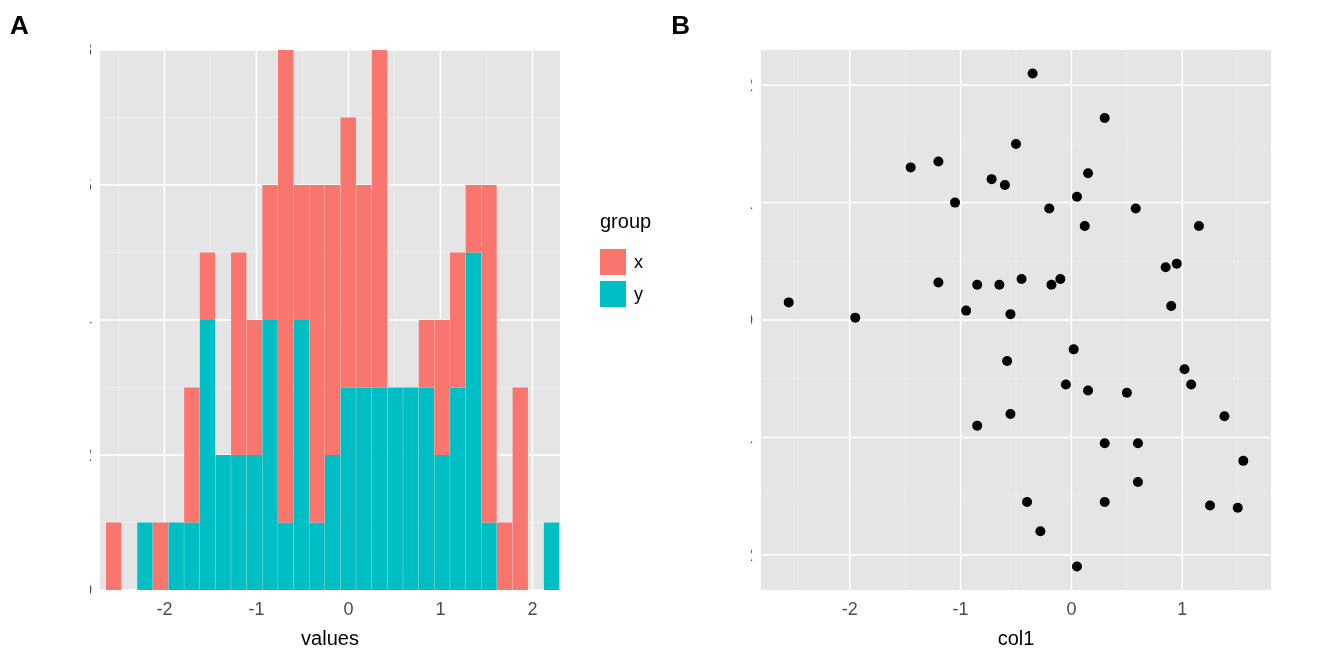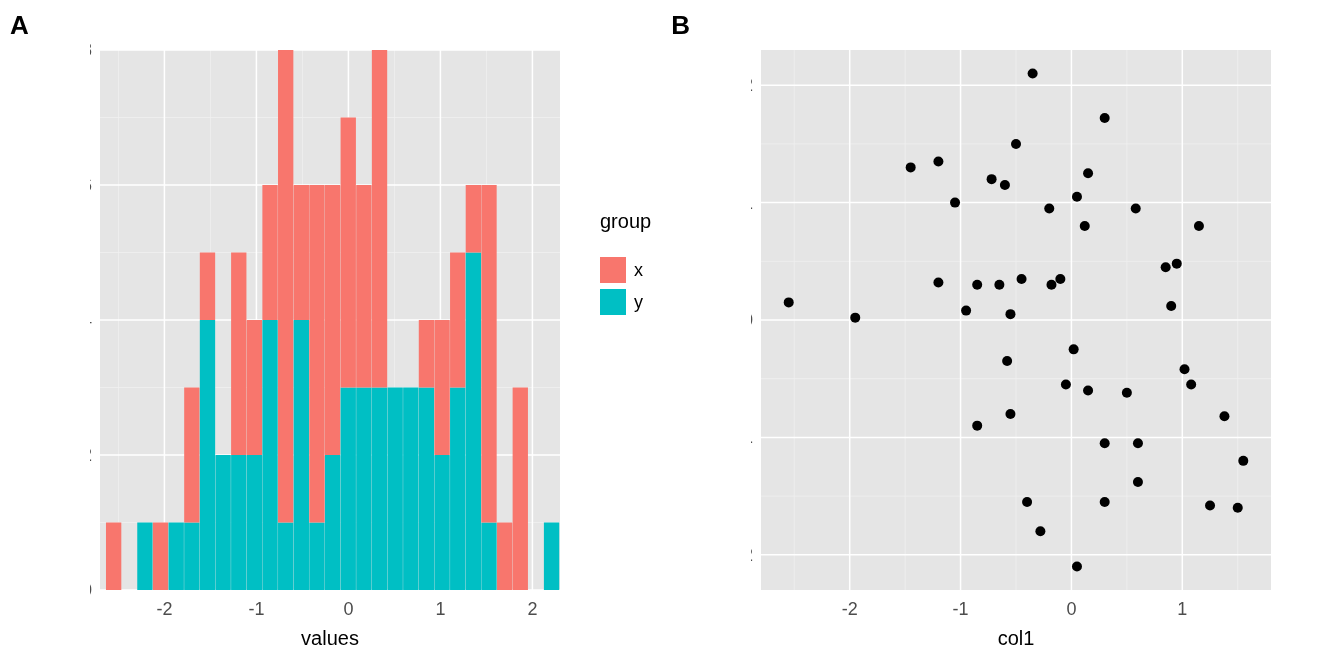--- a/index.html
+++ b/index.html
@@ -37,21 +37,21 @@
   .gridline-minor { stroke: #f0f0f0; stroke-width: 0.8; }
   .axis-text { font-size: 18px; fill: #4d4d4d; }
   .axis-title { font-size: 20px; fill: #000; }
   .legend {
     margin-top: 200px;
     margin-left: 10px;
   }
   .legend-title {
     font-size: 20px;
     color: #000;
-    margin-bottom: 24px;
+    margin-bottom: 16px;
     text-align: right;
   }
   .legend-item {
     display: flex;
     align-items: center;
     margin-bottom: 6px;
   }
   .legend-swatch {
     width: 26px;
     height: 26px;

